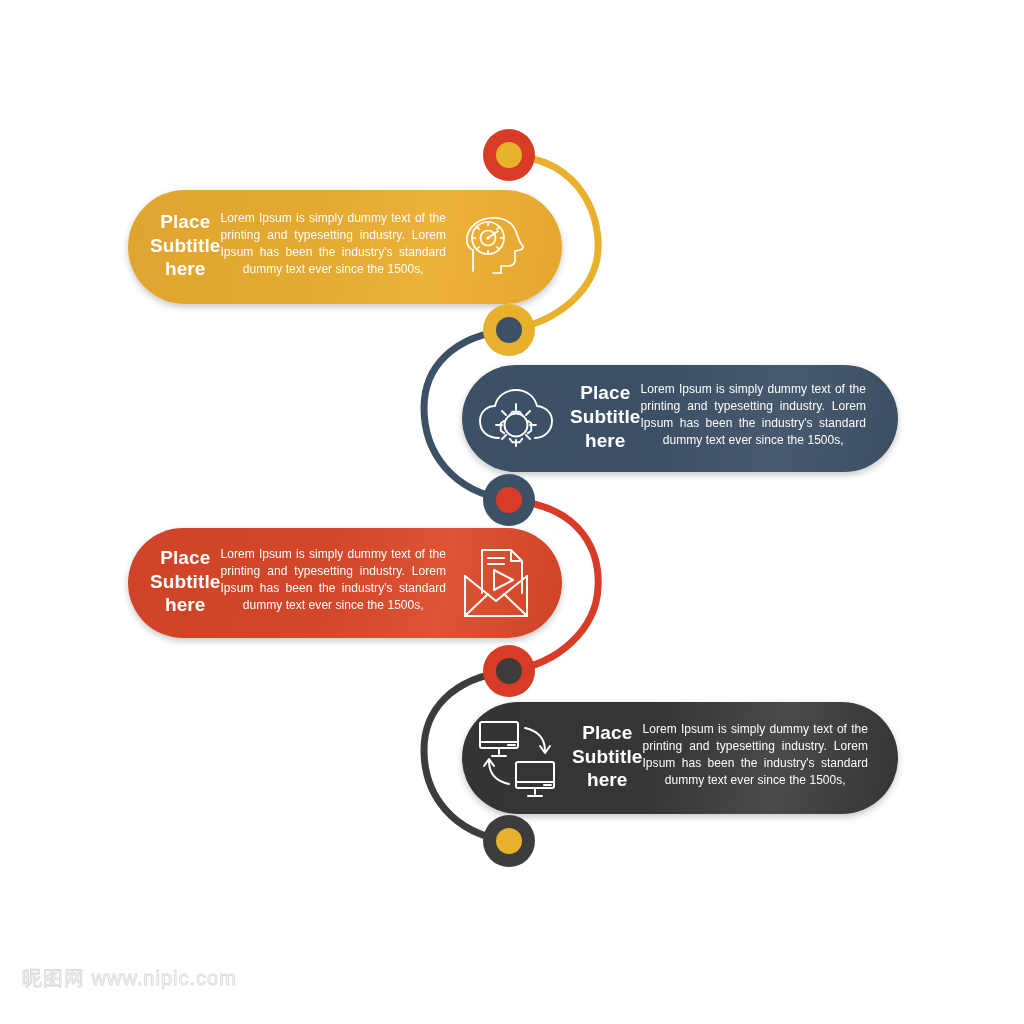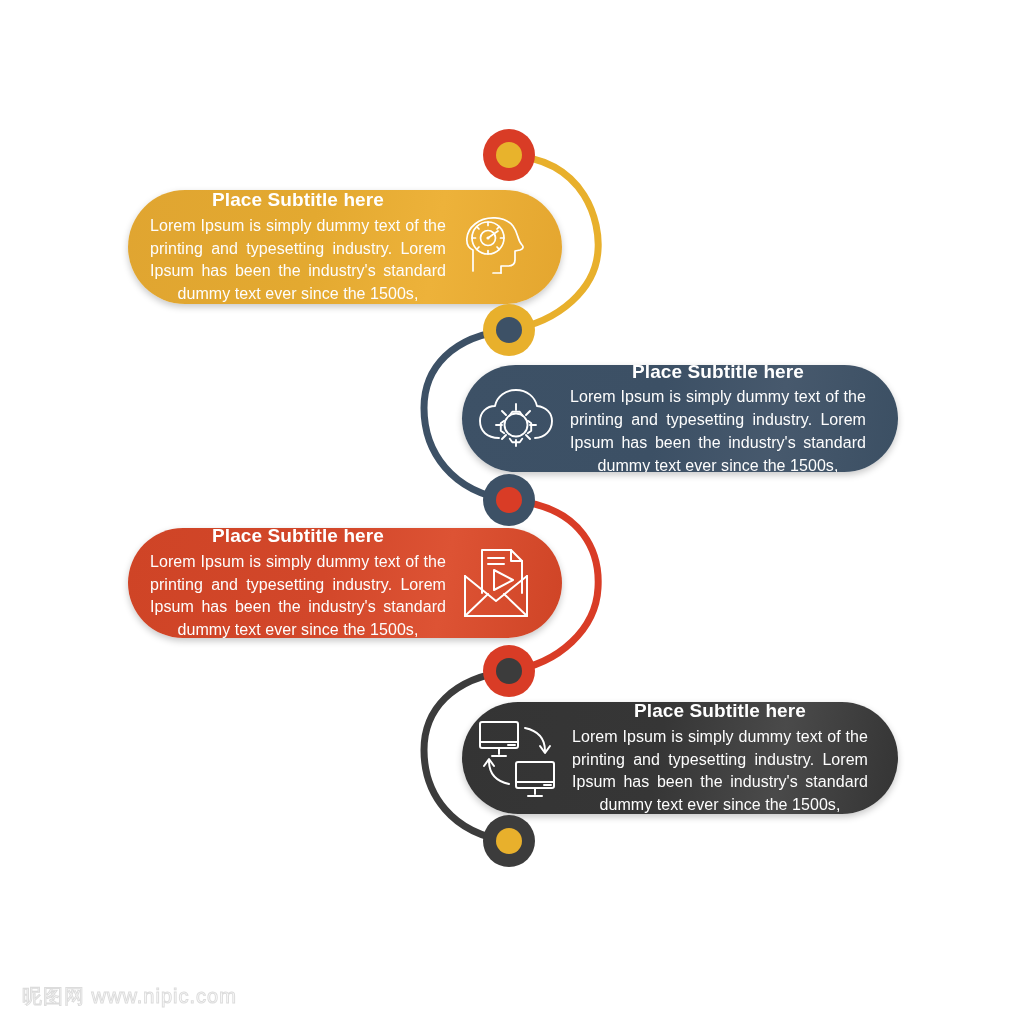--- a/index.html
+++ b/index.html
@@ -25,39 +25,39 @@
     position: absolute;
     z-index: 2;
     display: flex;
     align-items: center;
     border-radius: 999px;
     overflow: hidden;
     box-shadow: 0 3px 7px rgba(0,0,0,0.22);
   }
   .card .txt {
     display: flex;
-    flex-direction: column;
+    flex-direction: row;
   }
   .card.left .txt  { order: 1; }
   .card.left .ico  { order: 2; }
   .card.right .ico { order: 1; }
   .card.right .txt { order: 2; }
 
   .subtitle {
     color: #ffffff;
     font-size: 19px;
     font-weight: bold;
     line-height: 1.25;
     text-align: center;
     letter-spacing: .1px;
     margin-bottom: 3px;
   }
   .body {
     color: #fdfdfd;
-    font-size: 16px;
+    font-size: 12px;
     line-height: 1.42;
     text-align: justify;
     text-align-last: center;
     letter-spacing: .05px;
   }
   .ico {
     display: flex;
     align-items: center;
     justify-content: center;
     flex: 0 0 auto;
@@ -91,21 +91,21 @@
     border-radius: 50%;
     display: flex;
     align-items: center;
     justify-content: center;
   }
   .node .core { border-radius: 50%; }
 
   
   #watermark {
     position: absolute;
-    left: 22px; bottom: 14px;
+    left: 22px; bottom: 32px;
     z-index: 4;
     font-size: 20px;
     letter-spacing: 1px;
     color: transparent;
     -webkit-text-stroke: 1px #dcdcdc;
     white-space: nowrap;
     font-family: "Liberation Sans", sans-serif;
   }
   #footer-id {
     position: absolute;

